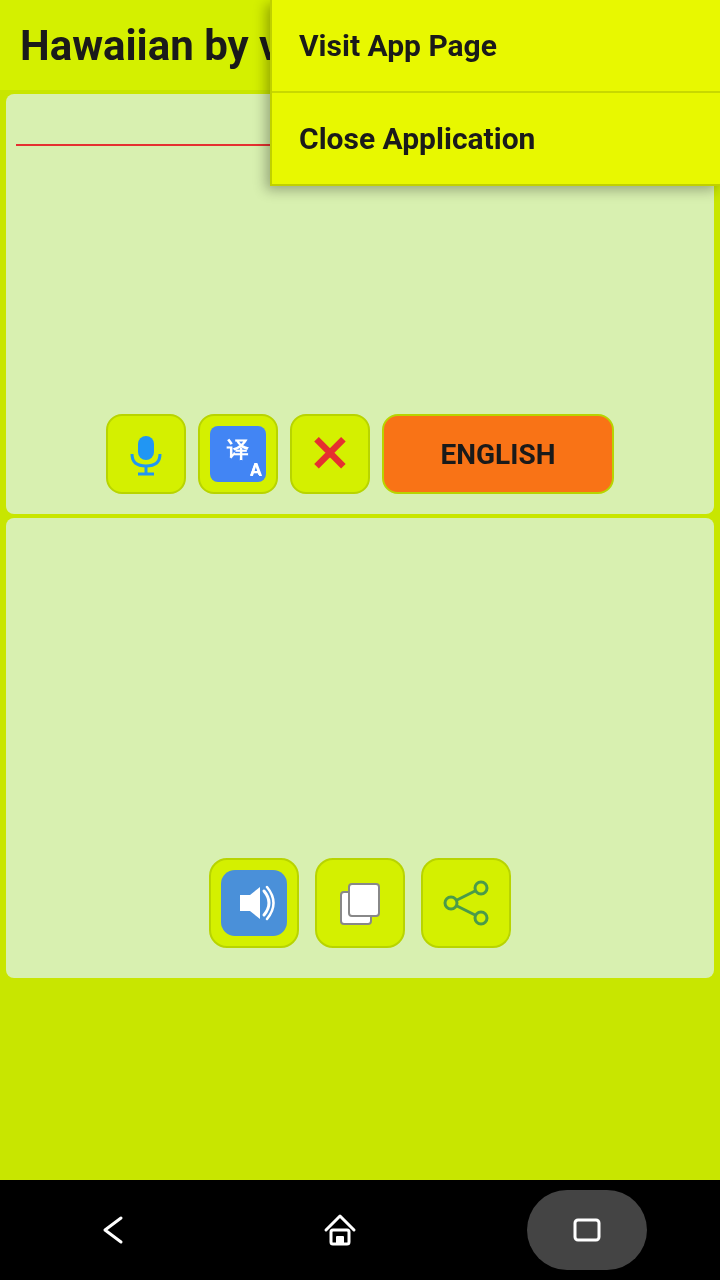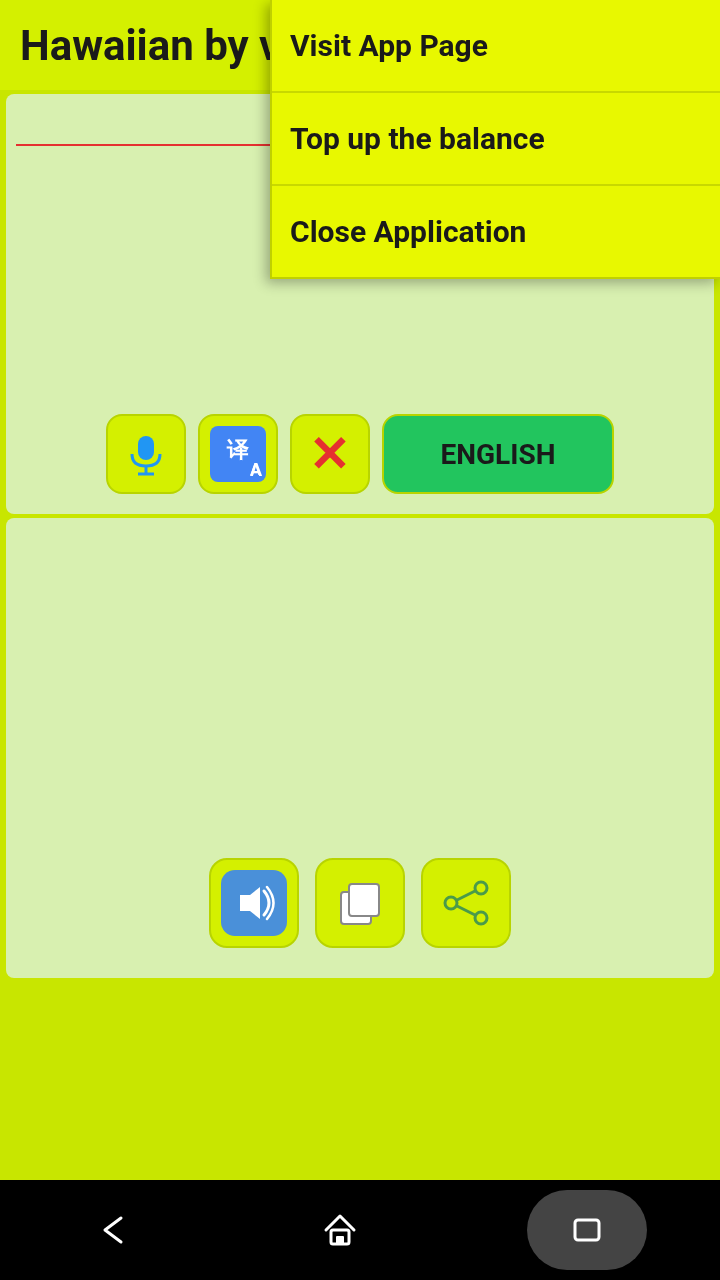--- a/index.html
+++ b/index.html
@@ -100,21 +100,21 @@
       right: 4px;
       font-size: 18px;
       color: white;
       font-weight: bold;
     }
 
     .english-btn {
       flex: 1;
       height: 80px;
       border-radius: 16px;
-      background-color: #22c55e;
+      background-color: #f97316;
       border: 2px solid #b8d400;
       font-size: 28px;
       font-weight: bold;
       color: #1a1a1a;
       cursor: pointer;
       display: flex;
       align-items: center;
       justify-content: center;
       min-width: 180px;
     }
@@ -208,21 +208,21 @@
       right: 0;
       width: 450px;
       background-color: #e8f800;
       border-left: 2px solid #c0d000;
       border-bottom: 2px solid #c0d000;
       z-index: 200;
       box-shadow: -4px 4px 12px rgba(0,0,0,0.3);
     }
 
     .dropdown-item {
-      padding: 28px 18px;
+      padding: 28px 27px;
       font-size: 30px;
       font-weight: bold;
       color: #1a1a1a;
       border-bottom: 2px solid #c8d800;
       cursor: pointer;
       display: flex;
       align-items: center;
     }
 
     .dropdown-item:last-child {
@@ -329,19 +329,16 @@
     </svg>
   </div>
 </div>
 
 <div class="dropdown-overlay">
   <div class="dropdown-menu">
     <div class="dropdown-item">
       <span>Visit App Page</span>
     </div>
     <div class="dropdown-item">
-      <span>Top up the balance</span>
-    </div>
-    <div class="dropdown-item">
       <span>Close Application</span>
     </div>
   </div>
 </div>
 
 </body></html>

